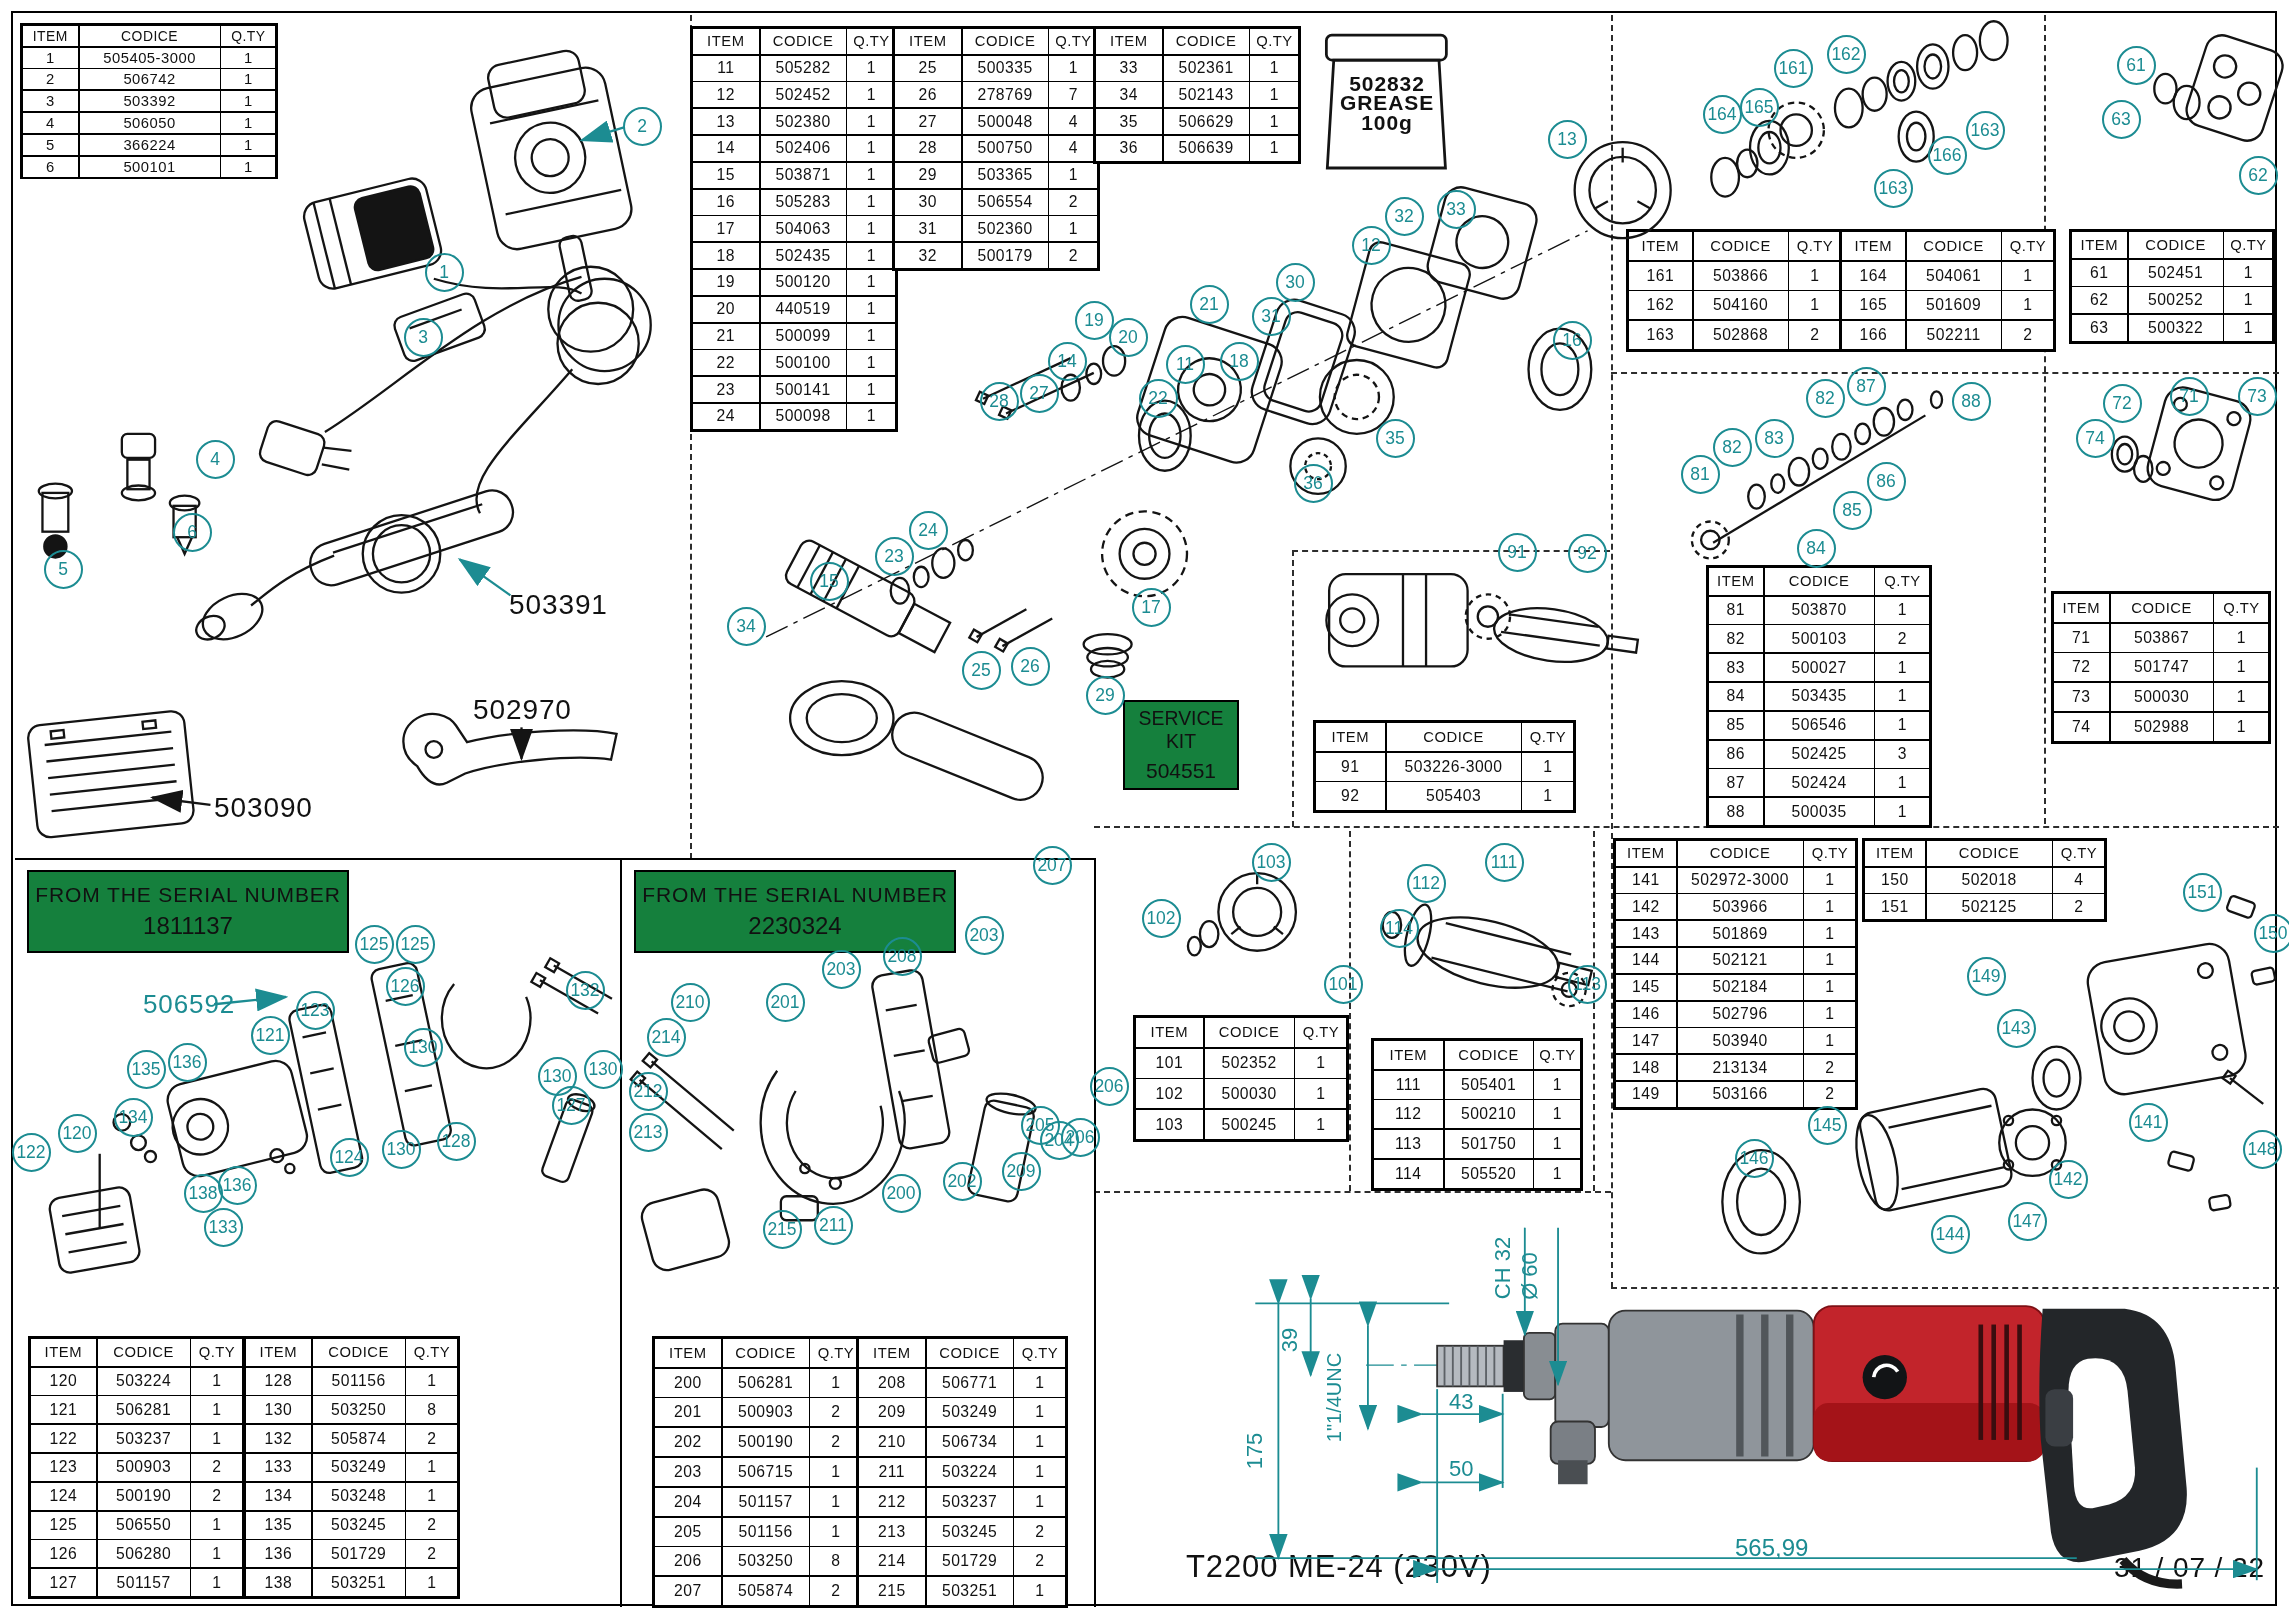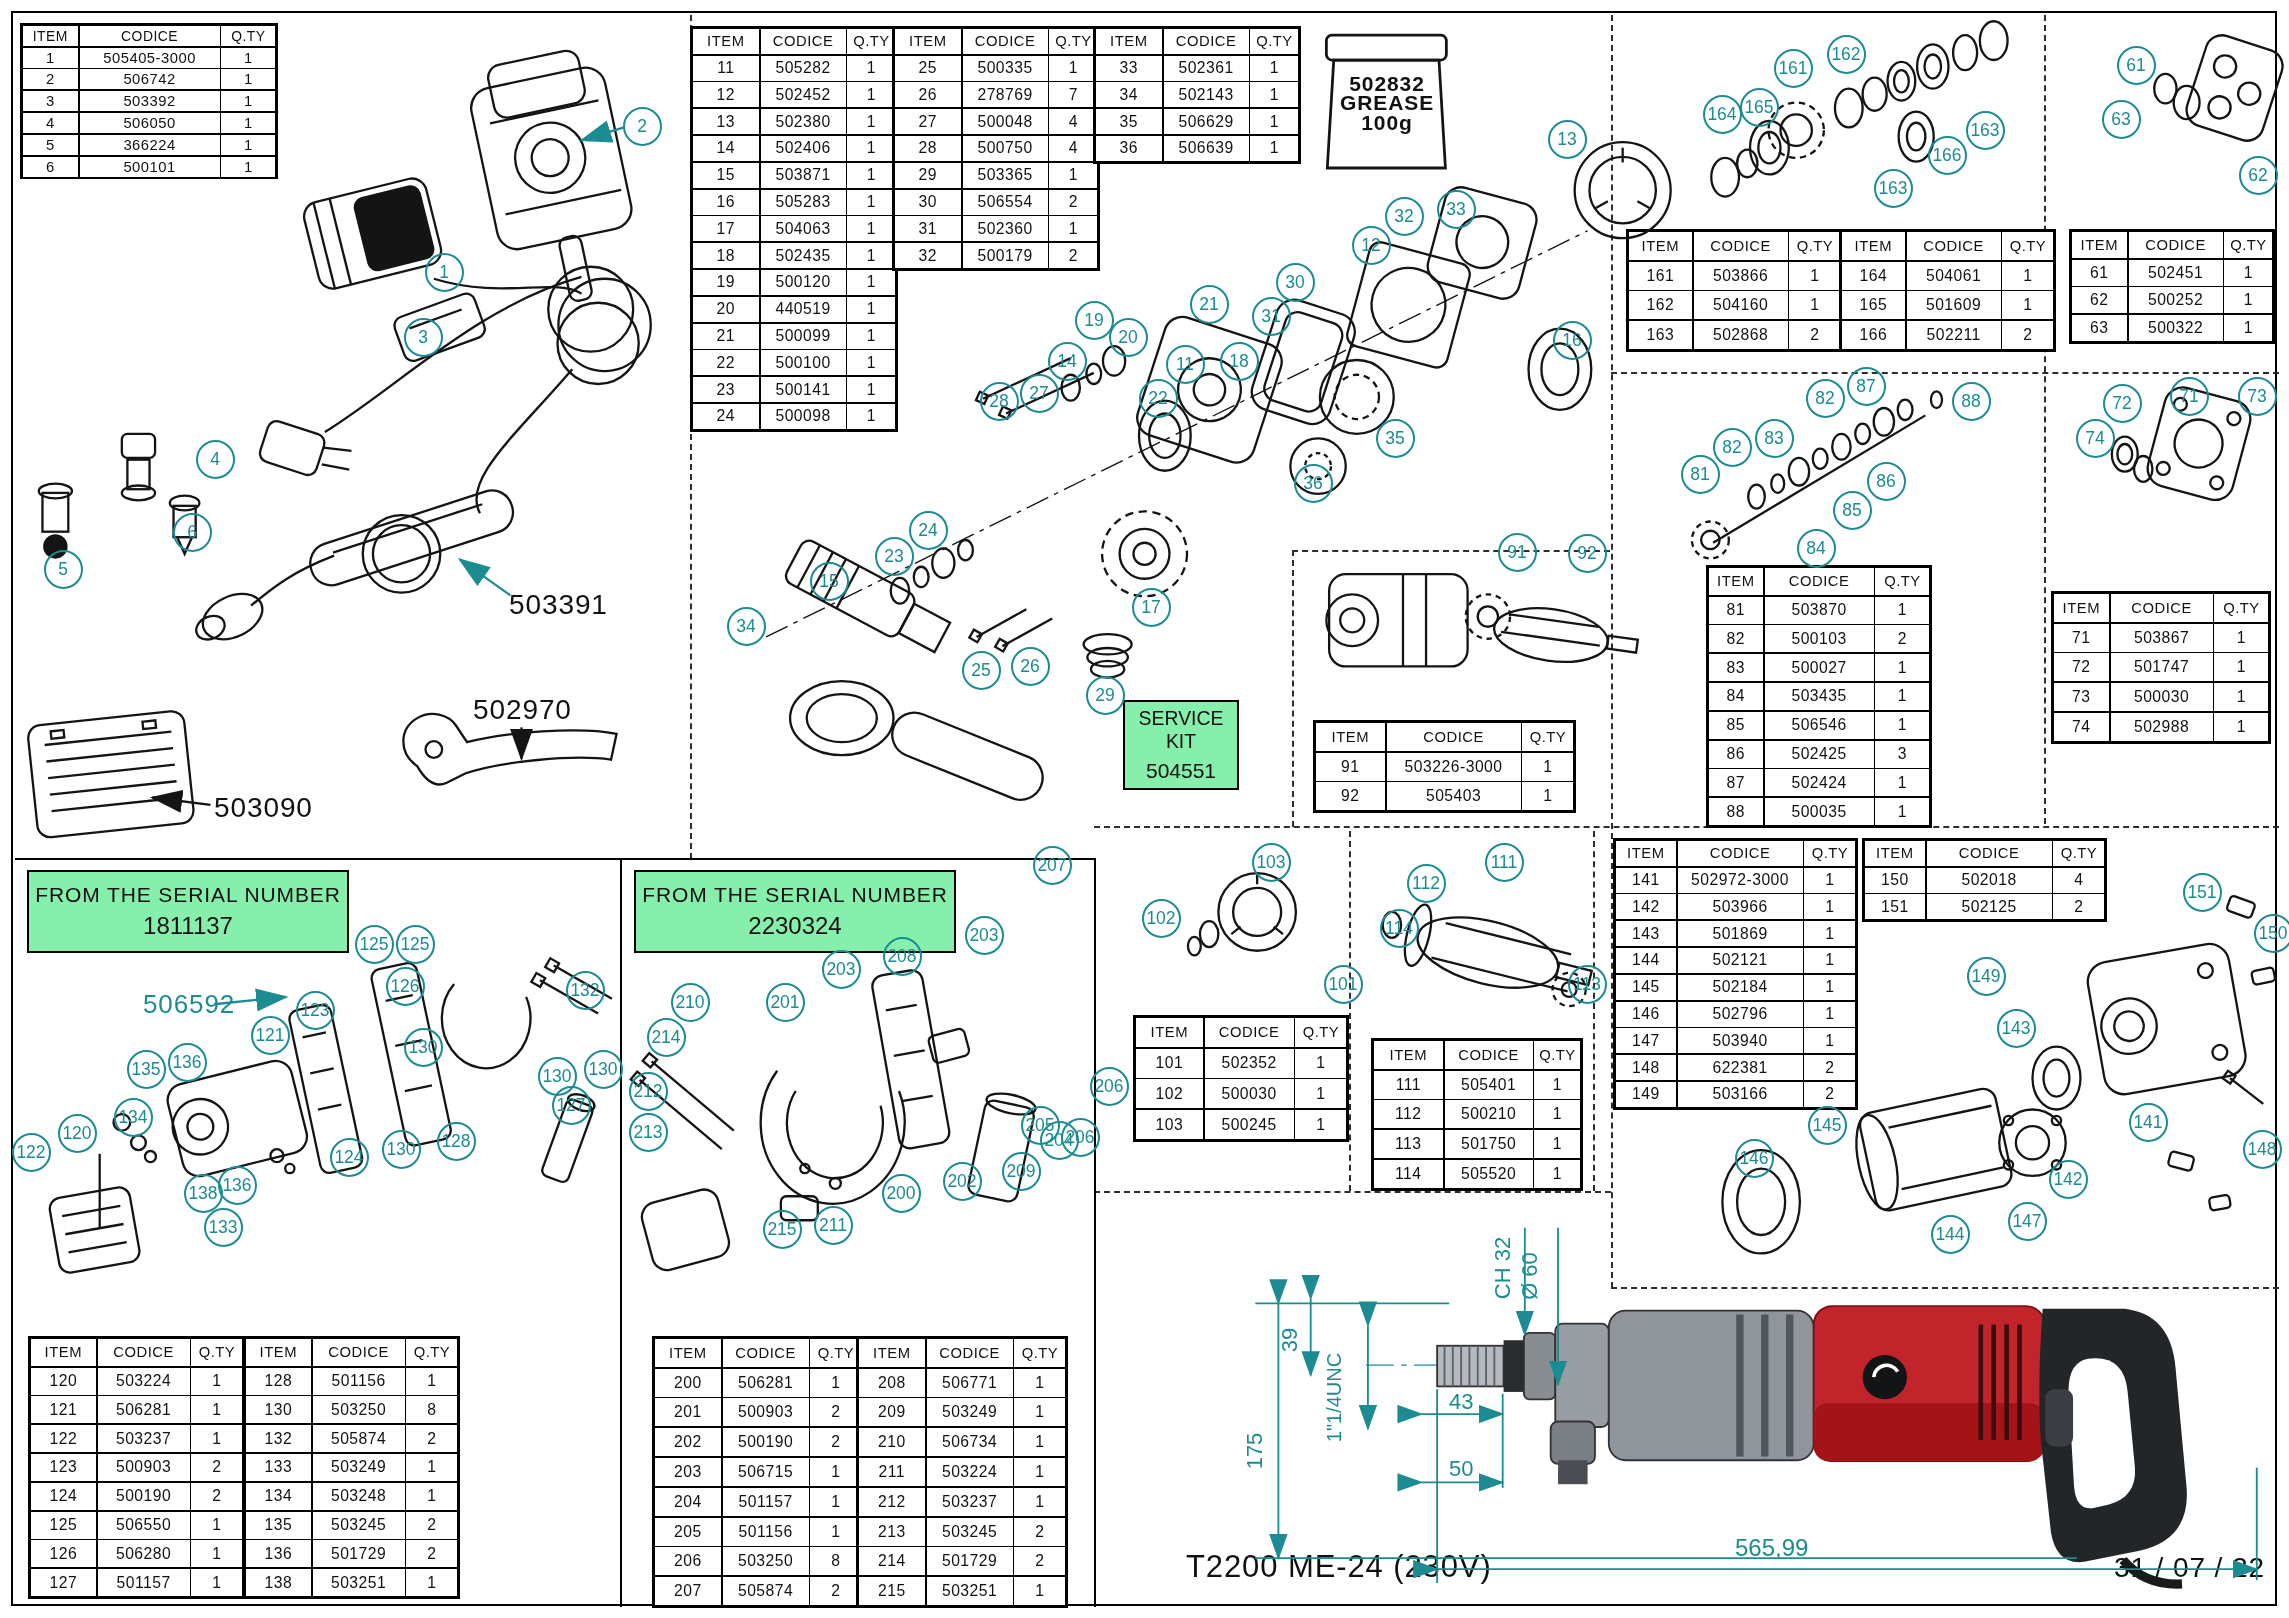--- a/index.html
+++ b/index.html
@@ -18,21 +18,21 @@
   .tr.th .td{font-size:calc(var(--fs) - 0.9px)}
   
   .callout{position:absolute;width:35px;height:35px;margin:-17.5px 0 0 -17.5px;border:2.8px solid #1c8c92;
            border-radius:50%;color:#1c8c92;display:flex;align-items:center;justify-content:center;
            font-size:17.5px;background:rgba(255,255,255,.0);z-index:5}
   
   .dh{position:absolute;height:0;border-top:2.3px dashed #2d2d2d}
   .dv{position:absolute;width:0;border-left:2.3px dashed #2d2d2d}
   .sh{position:absolute;height:0;border-top:2.8px solid #000}
   .sv{position:absolute;width:0;border-left:2.8px solid #000}
-  .box{position:absolute;border:2.8px solid #000;background:#86efac;display:flex;flex-direction:column;
+  .box{position:absolute;border:2.8px solid #000;background:#15803d;display:flex;flex-direction:column;
        align-items:center;justify-content:center;text-align:center}
   .lbl{position:absolute;white-space:nowrap;font-size:28px;letter-spacing:0.9px}
   .teal{color:#1c8c92}
   .rot{transform:rotate(-90deg);transform-origin:center}
   .dimtxt{position:absolute;color:#1c8c92;font-size:22px;white-space:nowrap;z-index:6}
   svg.layer{position:absolute;left:0;top:0;z-index:1;pointer-events:none}
   .greaselbl{position:absolute;left:1329px;top:74px;width:116px;text-align:center;font-weight:bold;
              font-size:21px;line-height:19.4px;letter-spacing:0.9px;z-index:4}
 </style>
 </head>
@@ -917,21 +917,21 @@
         <div class="td">502796</div>
         <div class="td">1</div>
       </div>
       <div class="tr">
         <div class="td">147</div>
         <div class="td">503940</div>
         <div class="td">1</div>
       </div>
       <div class="tr">
         <div class="td">148</div>
-        <div class="td">622381</div>
+        <div class="td">213134</div>
         <div class="td">2</div>
       </div>
       <div class="tr">
         <div class="td">149</div>
         <div class="td">503166</div>
         <div class="td">2</div>
       </div>
     </div>
   <div class="ptable" style="left:1862px;top:838px;--c1:60px;--c2:125px;--c3:51px;--rh:25px">
       <div class="tr th">

